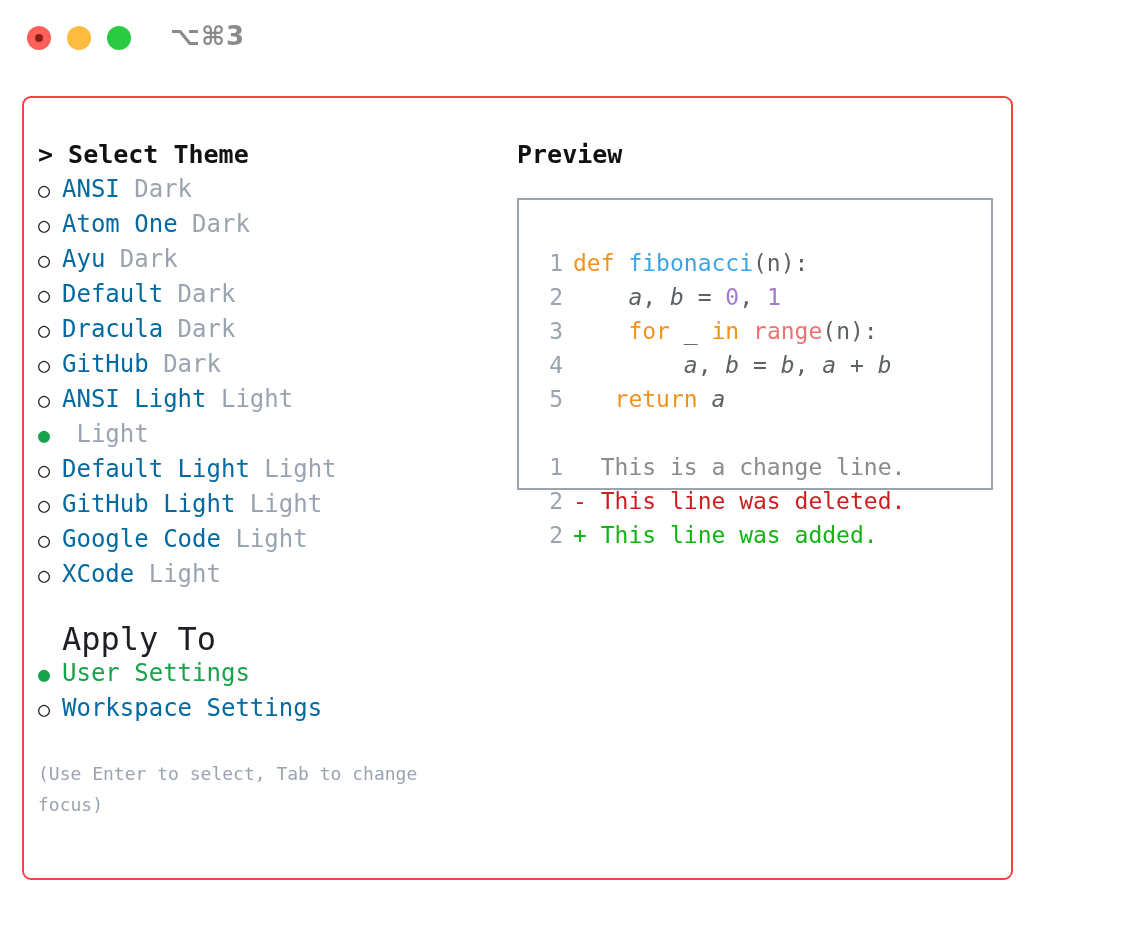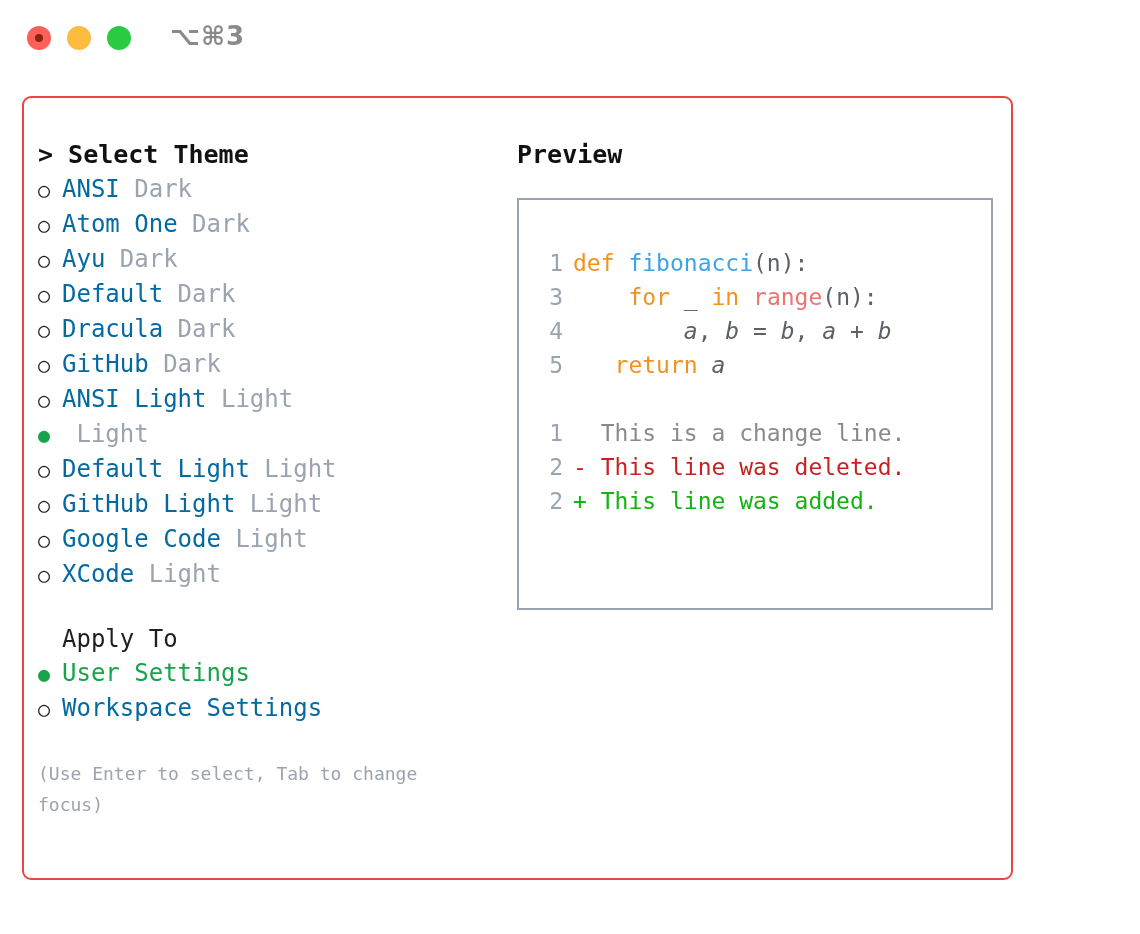--- a/index.html
+++ b/index.html
@@ -115,21 +115,21 @@
   .bullet.on  { color: #16A34A; }
 
   .opt .name   { color: #0369a1; }
   .opt.sel .name { color: #16A34A; }
   .opt .kind   { color: #9AA3B0; }
 
   #applyto {
     margin-top: 30px;
   }
   .apply-head {
-    font-size: 24px;
+    font-size: 32px;
     color: #1E1E24;
     line-height: 34px;
     padding-left: 24px;
     white-space: pre;
   }
 
   #hint {
     margin-top: 32px;
     font-size: 18px;
     line-height: 31px;
@@ -147,21 +147,21 @@
   }
   #preview-title {
     font-size: 25px;
     font-weight: 700;
     color: #111111;
     line-height: 34px;
   }
   #preview-box {
     margin-top: 26px;
     width: 476px;
-    height: 412px;
+    height: 292px;
     border: 2px solid #9AA3B0;
     background: #ffffff;
     box-sizing: border-box;
     padding: 46px 0 0 14px;
   }
   .code-line {
     font-size: 23px;
     line-height: 34px;
     white-space: pre;
   }
@@ -229,20 +229,21 @@
       </div>
 
       <div id="hint">(Use Enter to select, Tab to change focus)</div>
     </div>
 
     <div id="right">
       <div id="preview-title">Preview</div>
       <div id="preview-box">
         <div id="code-block">
             <div class="code-line"><span class="ln">1</span><span class="kw">def </span><span class="fn">fibonacci</span><span class="punct">(n):</span></div>
+            <div class="code-line"><span class="ln">2</span><span class="plain">    </span><span class="var">a</span><span class="punct">, </span><span class="var">b</span><span class="punct"> = </span><span class="num">0</span><span class="punct">, </span><span class="num">1</span></div>
             <div class="code-line"><span class="ln">3</span><span class="plain">    </span><span class="kw">for</span><span class="punct"> _ </span><span class="kw">in</span><span class="punct"> </span><span class="call">range</span><span class="punct">(n):</span></div>
             <div class="code-line"><span class="ln">4</span><span class="plain">        </span><span class="var">a</span><span class="punct">, </span><span class="var">b</span><span class="punct"> = </span><span class="var">b</span><span class="punct">, </span><span class="var">a</span><span class="punct"> + </span><span class="var">b</span></div>
             <div class="code-line"><span class="ln">5</span><span class="plain">   </span><span class="kw">return</span><span class="punct"> </span><span class="var">a</span></div>
           </div>
         <div class="gap"></div>
         <div id="diff-block">
             <div class="code-line"><span class="ln">1</span><span class="diff-ctx">  </span><span class="diff-ctx">This is a change line.</span></div>
             <div class="code-line"><span class="ln">2</span><span class="diff-del">- </span><span class="diff-del">This line was deleted.</span></div>
             <div class="code-line"><span class="ln">2</span><span class="diff-add">+ </span><span class="diff-add">This line was added.</span></div>
           </div>

